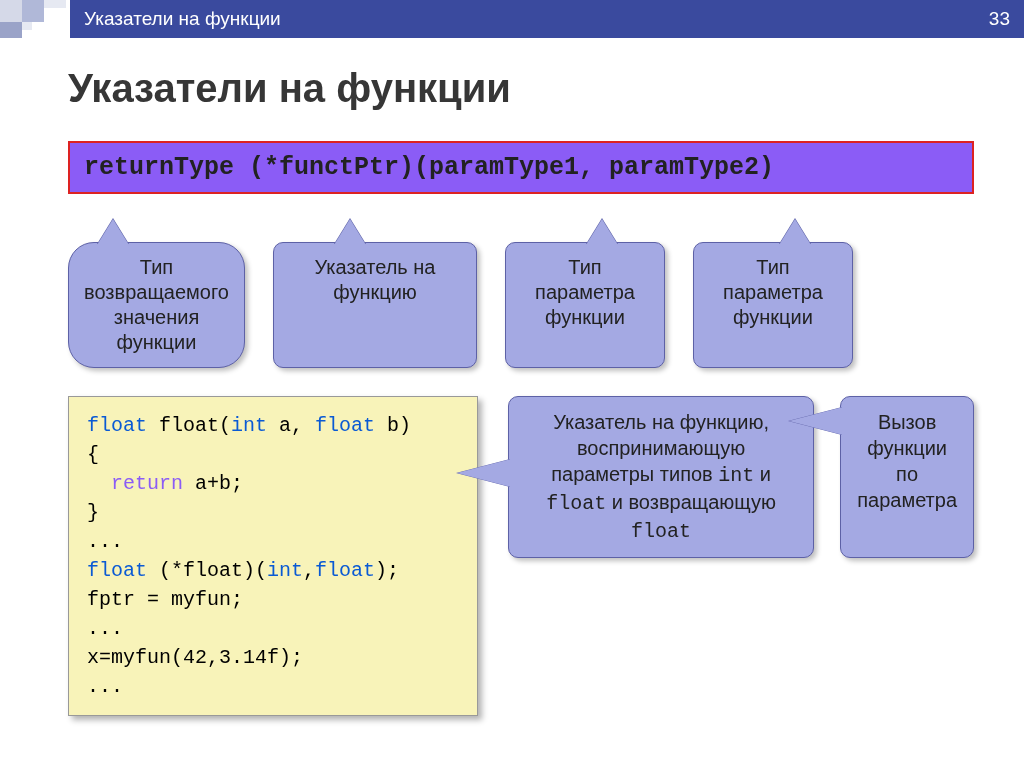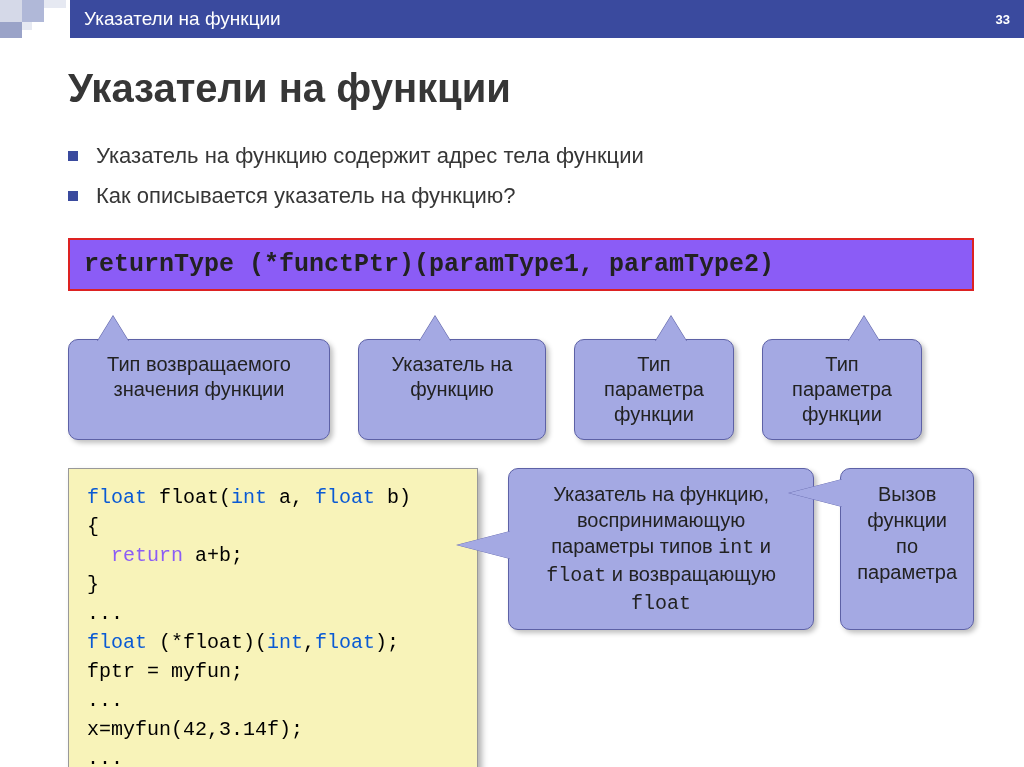--- a/index.html
+++ b/index.html
@@ -31,22 +31,22 @@
     flex: 1;
     background: #3a4a9e;
     color: #fff;
     display: flex;
     align-items: center;
     padding: 0 14px;
     font-size: 19px;
     justify-content: space-between;
   }
   .page-num {
-    font-weight: bold;
-    font-size: 13px;
+    font-weight: normal;
+    font-size: 19px;
   }
   .main {
     padding: 28px 50px 0 68px;
   }
   h1 {
     font-size: 40px;
     font-weight: bold;
     color: #363636;
     margin-bottom: 30px;
   }
@@ -99,23 +99,23 @@
   }
   .callout .tail {
     position: absolute;
     top: -24px;
     width: 0; height: 0;
     border-left: 16px solid transparent;
     border-right: 16px solid transparent;
     border-bottom: 26px solid #a4a9e3;
     filter: drop-shadow(0 -1px 0 #5d61a6);
   }
-  .c1 { width: 262px; }
+  .c1 { width: 177px; border-radius: 26px; }
   .c1 .tail { left: 28px; }
-  .c2 { width: 188px; }
+  .c2 { width: 204px; }
   .c2 .tail { left: 60px; }
   .c3 { width: 160px; }
   .c3 .tail { left: 80px; }
   .c4 { width: 160px; }
   .c4 .tail { left: 85px; }
 
   .bottom-row {
     display: flex;
     gap: 30px;
     align-items: flex-start;
@@ -177,24 +177,20 @@
   </div>
   <div class="title-bar">
     <span>Указатели на функции</span>
     <span class="page-num">33</span>
   </div>
 </div>
 
 <div class="main">
   <h1>Указатели на функции</h1>
 
-  <ul class="bullets">
-    <li>Указатель на функцию содержит адрес тела функции</li>
-    <li>Как описывается указатель на функцию?</li>
-  </ul>
 
   <div class="syntax-box">returnType  (*functPtr)(paramType1, paramType2)</div>
 
   <div class="callouts-row">
     <div class="callout c1">
       <div class="tail"></div>
       <span>Тип возвращаемого значения функции</span>
     </div>
     <div class="callout c2">
       <div class="tail"></div>

